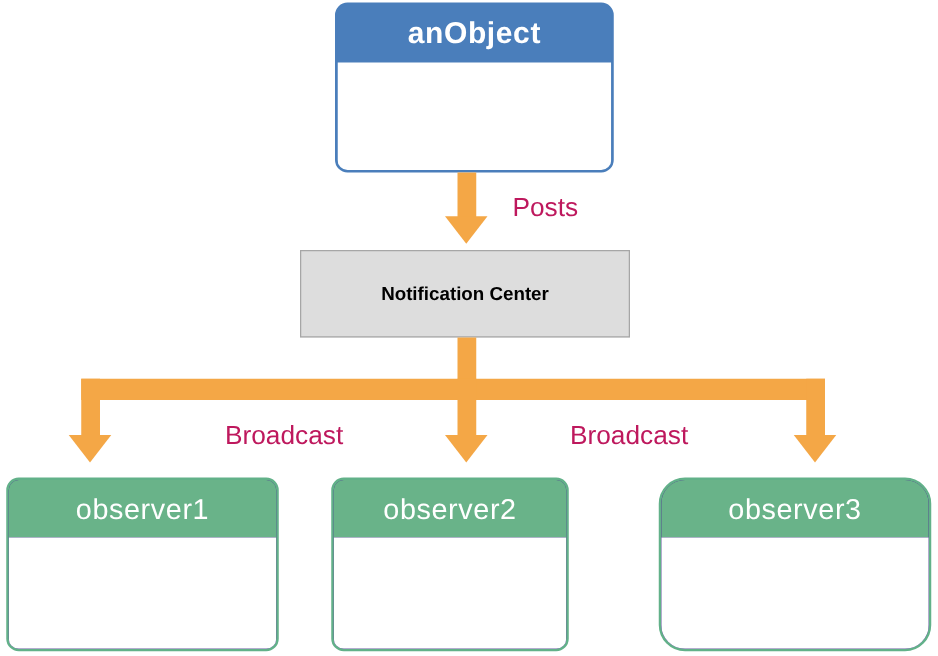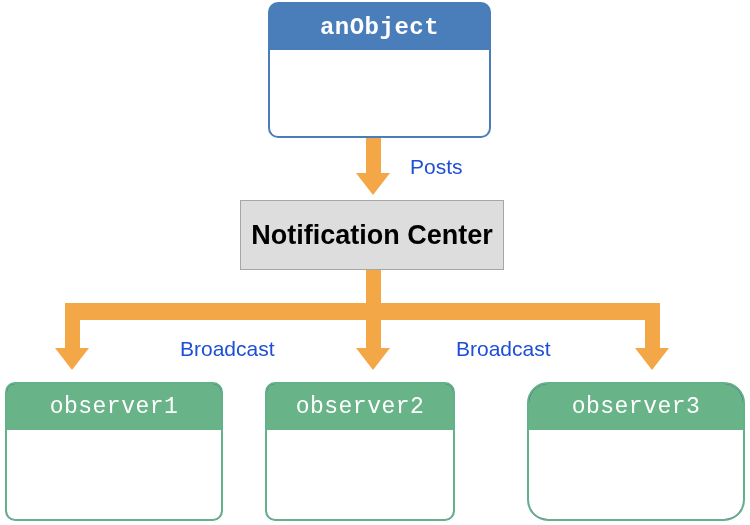--- a/index.html
+++ b/index.html
@@ -24,21 +24,21 @@
     overflow: hidden;
     background: #ffffff;
   }
   .objbox .hdr {
     box-sizing: border-box;
     width: 100%;
     display: flex;
     align-items: center;
     justify-content: center;
     color: #ffffff;
-    font-family: Liberation Mono, monospace;
+    font-family: Liberation Sans, sans-serif;
     letter-spacing: 0.5px;
   }
   .objbox .body {
     box-sizing: border-box;
     width: 100%;
     background: #ffffff;
   }
 
   
   .objbox.blue {
@@ -75,21 +75,21 @@
   
   .centerbox {
     position: absolute;
     box-sizing: border-box;
     background: #dddddd;
     border: 1px solid #a6a6a6;
     display: flex;
     align-items: center;
     justify-content: center;
     color: #000000;
-    font-size: 27px;
+    font-size: 15px;
     font-weight: bold;
     font-family: "Liberation Sans", sans-serif;
   }
 
   
   .arrow-shaft {
     position: absolute;
     background: #f4a746;
   }
   .arrow-head {
@@ -101,21 +101,21 @@
     border-top: 22px solid #f4a746;
   }
   .bus {
     position: absolute;
     background: #f4a746;
   }
 
   
   .edge-label {
     position: absolute;
-    color: #1d4ed8;
+    color: #be185d;
     font-size: 21px;
     font-family: "Liberation Sans", sans-serif;
     white-space: nowrap;
   }
 </style>
 </head>
 <body>
 
 <div id="canvas">
 

